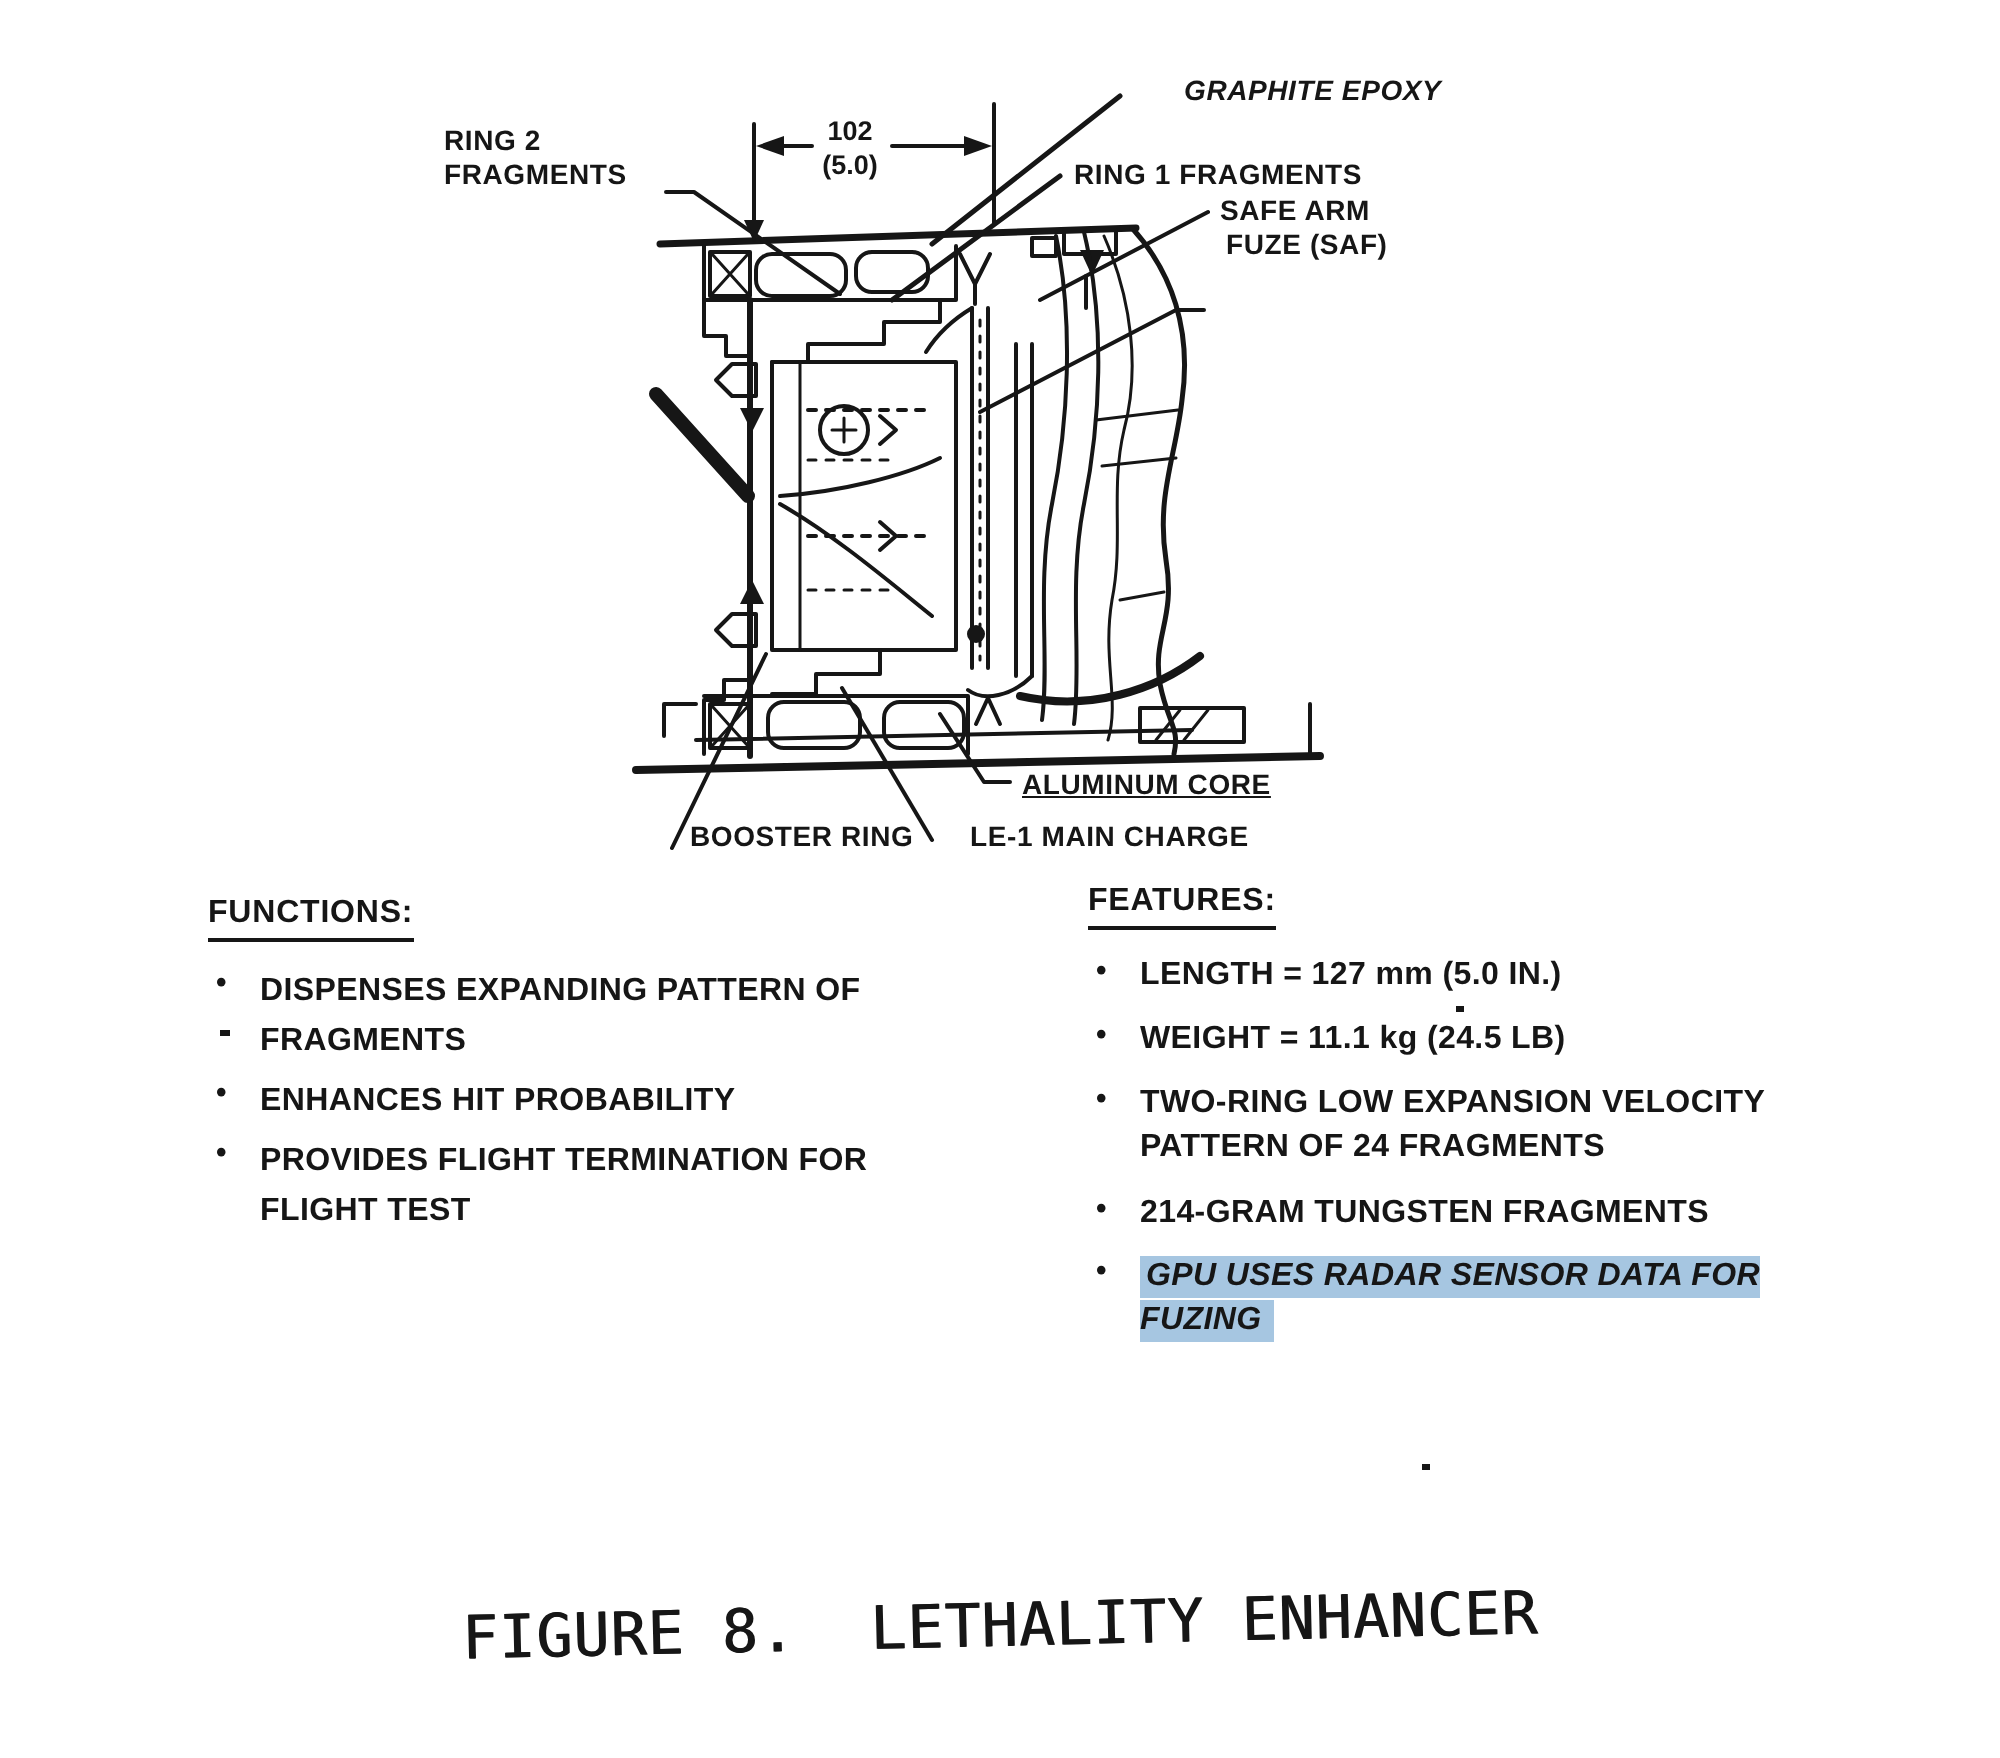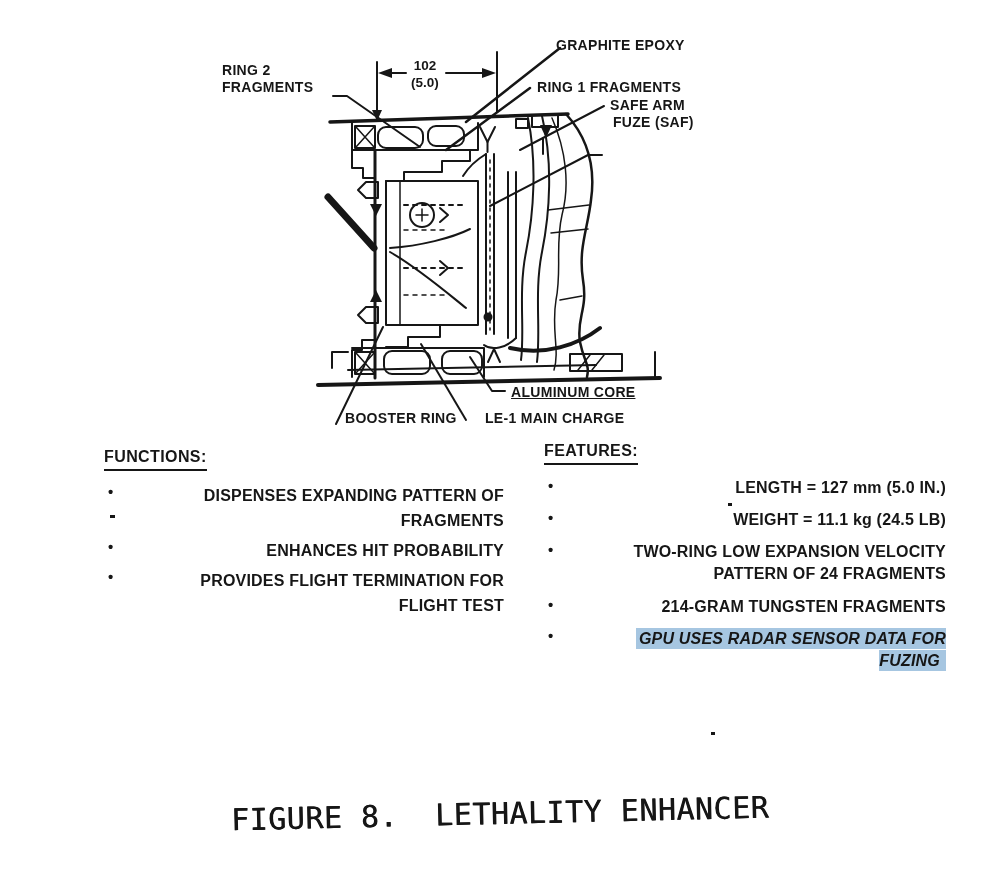--- a/index.html
+++ b/index.html
@@ -18,21 +18,21 @@
   .dim {
     position:absolute; left:388px; top:57px; width:74px; text-align:center;
     font-weight:bold; font-size:13.5px; line-height:17px; color:var(--ink);
   }
   .hd {
     position:absolute; font-weight:bold; font-size:16px; letter-spacing:.4px;
     border-bottom:2.5px solid var(--ink); padding-bottom:3px; white-space:nowrap;
   }
   .li { position:absolute; font-weight:bold; font-size:16px; letter-spacing:.2px; }
   .li .bullet { position:absolute; left:0; top:0; font-size:15px; }
-  .li .txt { display:block; margin-left:34px;text-align:right; }
+  .li .txt { display:block; margin-left:22px; }
   .fn .txt { width:362px; line-height:25px; }
   .ft .txt { width:364px; line-height:22px; }
   .hl { background:var(--hl); padding:1.5px 6px 2.5px 3px;font-style:italic; }
   .caption {
     position:absolute; left:170px; top:795px; width:660px; text-align:center;
     font-family:"DejaVu Sans Mono", monospace; font-size:30px; line-height:38px;
     letter-spacing:.5px; white-space:pre; transform:rotate(-1.35deg);
     text-shadow:.5px 0 0 currentColor; color:var(--ink);
   }
 </style>
@@ -159,21 +159,21 @@
   <div class="lbl" style="left:222px; top:62px;">
     <div>RING 2</div>
     <div>FRAGMENTS</div>
   </div>
 
   <div class="dim">
     <div>102</div>
     <div>(5.0)</div>
   </div>
 
-  <div class="lbl" style="left:556px; top:37px;">GRAPHITE EPOXY</div>
+  <div class="lbl" style="left:592px; top:37px;font-style:italic;">GRAPHITE EPOXY</div>
 
   <div class="lbl" style="left:537px; top:79px;">RING 1 FRAGMENTS</div>
 
   <div class="lbl" style="left:610px; top:97px;">
     <div>SAFE ARM</div>
     <div style="margin-left:3px;">FUZE (SAF)</div>
   </div>
 
 
   <div class="lbl" style="left:511px; top:384px;text-decoration:underline;">ALUMINUM CORE</div>

